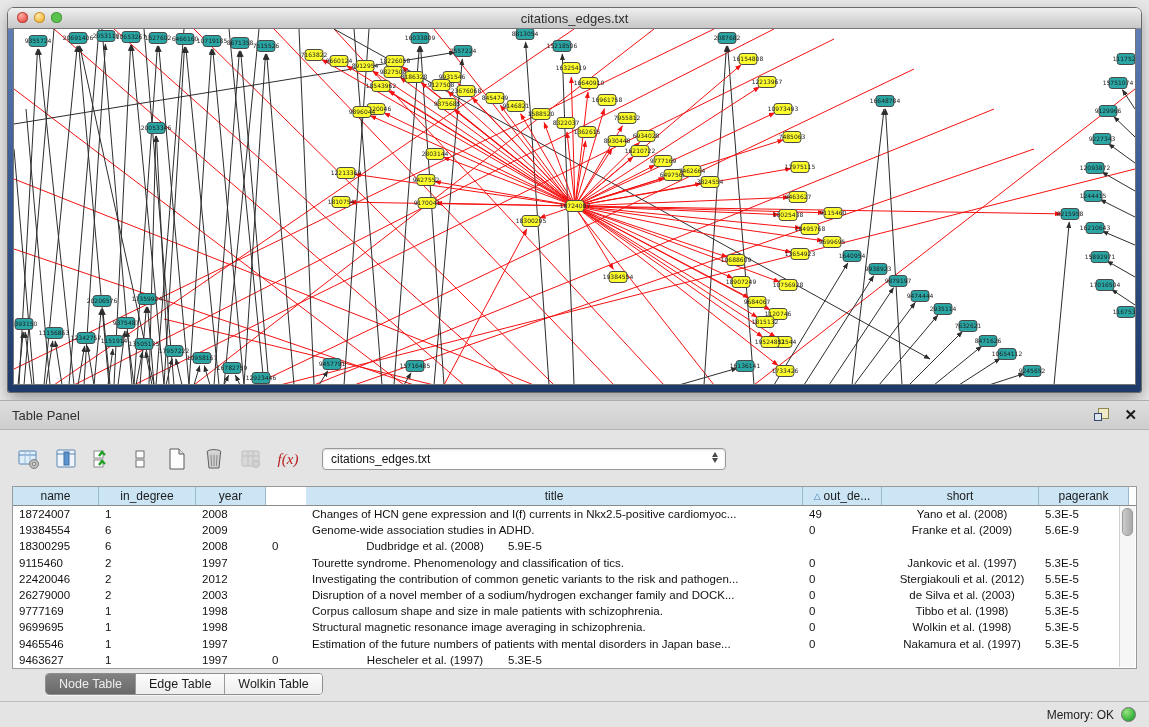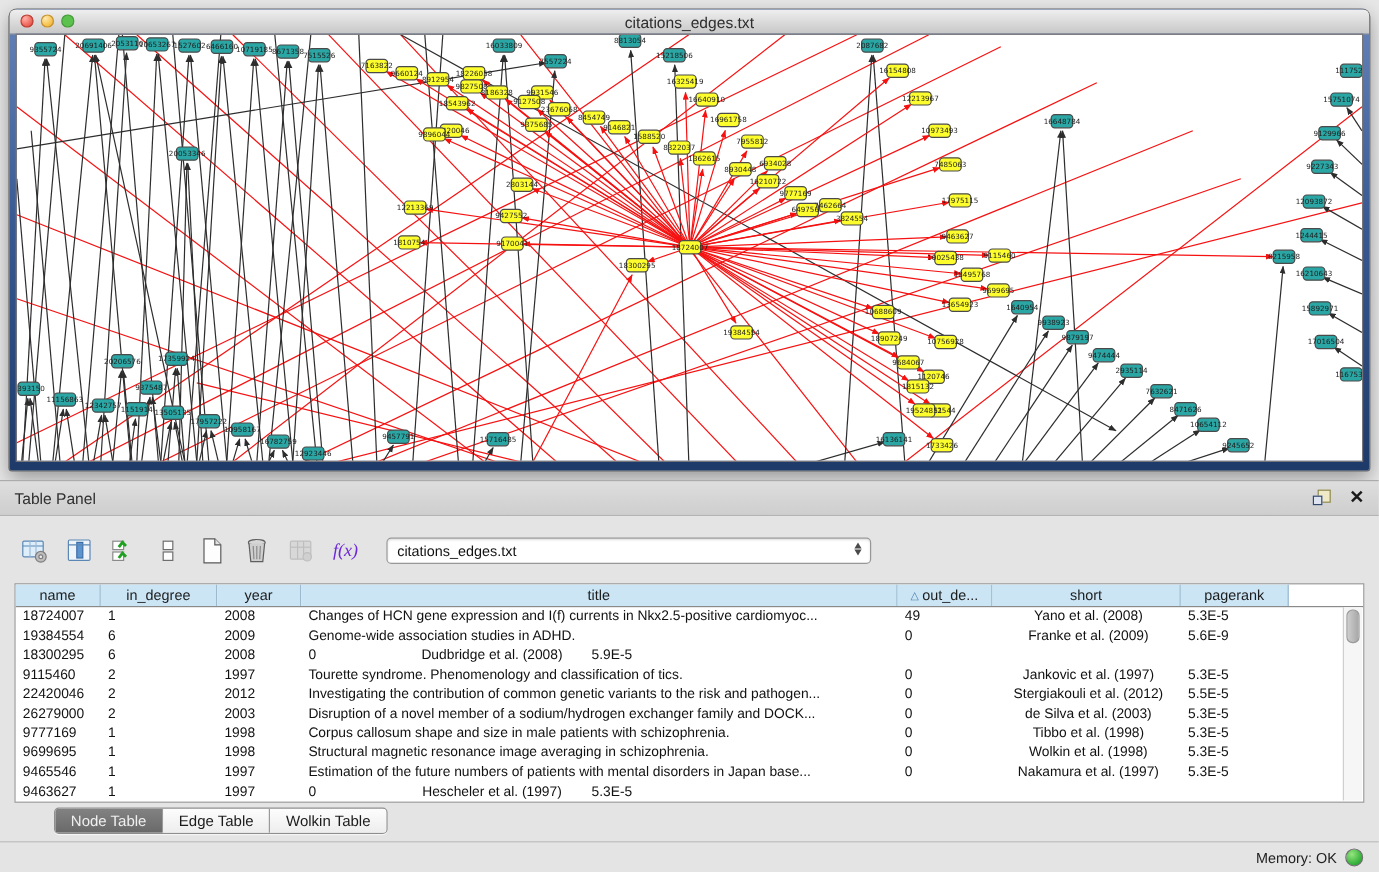--- a/index.html
+++ b/index.html
@@ -33,38 +33,38 @@
   .panel-hd{height:28px;background:linear-gradient(#dedede,#cecece);border-top:1px solid #ababab;
        border-bottom:1px solid #b3b3b3;display:flex;align-items:center;padding:14px 12px;box-sizing:border-box;}
   .panel-title{font-size:13px;color:#303030;flex:1;}
   .float-ic{width:16px;height:14px;position:relative;margin-right:14px;cursor:default;}
   .float-ic .sq1{position:absolute;left:4px;top:0;width:9px;height:9px;border:1px solid #8c884f;background:#efe9c8;}
   .float-ic .sq2{position:absolute;left:0;top:5px;width:6px;height:6px;border:1px solid #33486e;background:#dfe5f0;}
   .close-ic{font-size:15px;font-weight:bold;color:#1a1a1a;line-height:14px;cursor:default;}
 
   .toolbar{position:absolute;left:16px;top:44px;display:flex;align-items:center;gap:11px;height:30px;}
   .tico{width:26px;height:26px;display:flex;align-items:center;justify-content:center;}
-  .fx{font-family:"Liberation Serif",serif;font-style:italic;font-size:15px;color:#6d28d9;}
+  .fx{font-family:"Liberation Serif",serif;font-style:italic;font-size:15px;color:#b91c1c;}
   .combo{margin-left:10px;width:372px;height:20px;background:#fff;border:1px solid #989898;border-radius:4px;
        display:flex;align-items:center;padding:0 22px 0 8px;font-size:12px;color:#111;position:relative;
        box-shadow:inset 0 1px 2px rgba(0,0,0,.14);}
   .stepper{position:absolute;right:7px;top:3px;display:flex;flex-direction:column;gap:1px;}
   .stepper b{width:0;height:0;border-left:3.5px solid transparent;border-right:3.5px solid transparent;display:block;}
   .stepper .up{border-bottom:5px solid #4a4a4a;}
   .stepper .dn{border-top:5px solid #4a4a4a;}
 
   .tablebox{position:absolute;left:12px;top:86px;width:1125px;height:183px;background:#fff;
        border:1px solid #9a9a9a;box-sizing:border-box;overflow:hidden;}
   .thead{display:flex;height:18px;border-bottom:1px solid #8a8a8a;font-size:12px;color:#1c1c1c;}
   .hcell{background:#cbe5f5;border-right:1px solid #9cb9ce;display:flex;align-items:center;justify-content:center;
        box-sizing:border-box;white-space:nowrap;overflow:hidden;}
   .sort-tri{color:#4a7fae;font-size:9px;margin-right:3px;}
   .trow{display:flex;height:16.2px;align-items:center;font-size:11.5px;color:#111;}
   .tcell{box-sizing:border-box;padding:0 3px 0 6px;white-space:nowrap;overflow:hidden;}
-  .c0{width:71px;} .c1{width:97px;} .c2{width:70px;} .c3{width:497px;} .c4{width:79px;}
+  .c0{width:86px;} .c1{width:97px;} .c2{width:70px;} .c3{width:497px;margin-left:40px;} .c4{width:79px;}
   .c5{width:157px;text-align:center;} .c6{width:90px;}
   .vscroll{position:absolute;right:1px;top:19px;bottom:1px;width:15px;background:#f6f6f6;border-left:1px solid #cfcfcf;}
   .vthumb{position:absolute;left:2px;top:2px;width:9px;height:26px;border-radius:5px;
        background:linear-gradient(90deg,#cdcdcd,#a8a8a8);border:1px solid #9b9b9b;}
 
   .tabsbar{position:absolute;left:0;top:273px;width:100%;display:flex;justify-content:flex-start;margin-left:45px;}
   .seg{display:flex;border:1px solid #8e8e8e;border-radius:4px;overflow:hidden;background:#f6f6f6;height:20px;
        font-size:12.5px;color:#1b1b1b;box-shadow:0 1px 0 rgba(255,255,255,.6);}
   .seg .sgb{display:flex;align-items:center;padding:0 13px;border-right:1px solid #9a9a9a;background:linear-gradient(#fdfdfd,#ededed);}
   .seg .sgb:last-child{border-right:none;}

